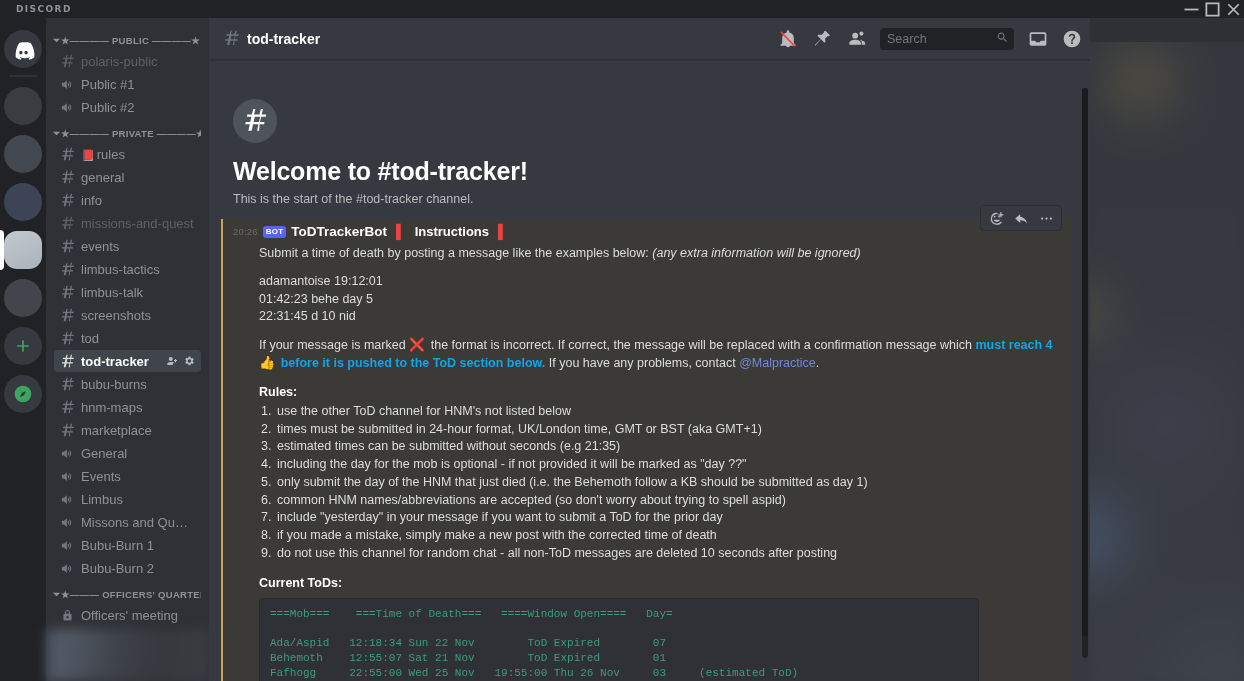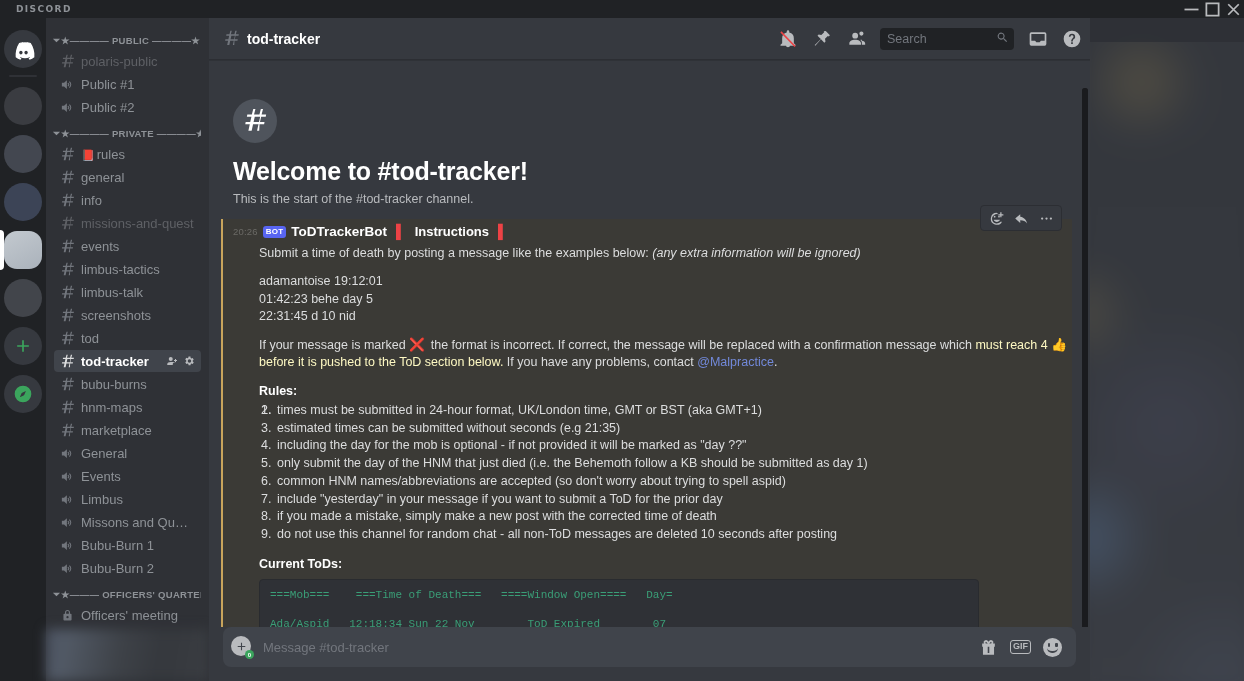--- a/index.html
+++ b/index.html
@@ -163,21 +163,21 @@
     border-radius: 3px; padding: 1px 3px; line-height: 1.25; letter-spacing: .2px;
   }
   .msg-author { color: #ffffff; font-size: 13.5px; font-weight: bold; }
   .msg-head-sep { color: #ed4245; font-weight: bold; font-size: 13.5px; margin: 0 4px; }
   .msg-head-label { color: #ffffff; font-size: 13px; font-weight: bold; }
 
   .msg-body { padding: 6px 0 0 36px; color: #dcddde; font-size: 12.5px; line-height: 1.38; }
   .msg-body p { margin-bottom: 11px; }
   .msg-body .tight { margin-bottom: 0; }
   .msg-body em { font-style: italic; }
-  .msg-body b { font-weight: normal; color: #fef9c3; }
+  .msg-body b { font-weight: bold; color: #0ea5e9; }
   .mention { color: #7289da; }
   .underlined { font-weight: bold; color: #ffffff; }
   .rules-list { list-style: none; margin: 2px 0 12px 0; }
   .rules-list li { padding-left: 18px; position: relative; line-height: 1.42; }
   .rules-list li .num { position: absolute; left: 2px; }
 
   .codeblock {
     background: #2f3136; border: 1px solid #292b2f; border-radius: 4px;
     margin: 6px 0 4px 0; padding: 8px 10px 10px 10px; width: 720px;
     font-family: "Liberation Mono", "DejaVu Sans Mono", monospace;
@@ -656,21 +656,21 @@
               <span>the format is incorrect. If correct, the message will be replaced with a confirmation message which</span>
               <b>must reach 4</b>
               <span class="emoji-inline" style="font-size:13px">👍</span>
               <b>before it is pushed to the ToD section below.</b>
               <span>If you have any problems, contact</span>
               <span class="mention">@Malpractice</span><span>.</span>
             </p>
 
             <div class="underlined">Rules:</div>
             <ol class="rules-list" id="rules-list">
-                <li><span class="num">1.</span></li>
+                <li><span class="num">1.</span><span>use the other ToD channel for HNM's not listed below</span></li>
                 <li><span class="num">2.</span><span>times must be submitted in 24-hour format, UK/London time, GMT or BST (aka GMT+1)</span></li>
                 <li><span class="num">3.</span><span>estimated times can be submitted without seconds (e.g 21:35)</span></li>
                 <li><span class="num">4.</span><span>including the day for the mob is optional - if not provided it will be marked as "day ??"</span></li>
                 <li><span class="num">5.</span><span>only submit the day of the HNM that just died (i.e. the Behemoth follow a KB should be submitted as day 1)</span></li>
                 <li><span class="num">6.</span><span>common HNM names/abbreviations are accepted (so don't worry about trying to spell aspid)</span></li>
                 <li><span class="num">7.</span><span>include "yesterday" in your message if you want to submit a ToD for the prior day</span></li>
                 <li><span class="num">8.</span><span>if you made a mistake, simply make a new post with the corrected time of death</span></li>
                 <li><span class="num">9.</span><span>do not use this channel for random chat - all non-ToD messages are deleted 10 seconds after posting</span></li>
               </ol>
 
@@ -685,44 +685,20 @@
 Simurgh     13:05:00 Wed 25 Nov   10:05:00 Thu 26 Nov     --     (estimated ToD)</div>
           </div>
 
         </div>
       </div>
       <div class="scrollbar">
         <div class="thumb"></div>
       </div>
     </div>
 
-    <div class="composer-wrap">
-      <div class="composer">
-        <div class="plus">
-          <div class="circ">
-            <svg viewBox="0 0 24 24">
-                <path d="M13 5h-2v6H5v2h6v6h2v-6h6v-2h-6z"></path>
-              </svg>
-          </div>
-          <div class="dot">0</div>
-        </div>
-        <span class="ph">Message #tod-tracker</span>
-        <div class="composer-actions">
-          <span>
-            <svg viewBox="0 0 24 24">
-                <path d="M20 7h-2.2a3 3 0 0 0-4.8-3.5L12 4.6l-1-1.1A3 3 0 0 0 6.2 7H4v4h1v10h14V11h1V7zm-7 12h-2v-8h2v8zm-1.8-12H9a1 1 0 1 1 1-1l1.2 1zm3.8 0h-2.2L14 6a1 1 0 1 1 1 1z"></path>
-              </svg>
-          </span>
-          <span class="gif-badge">GIF</span>
-          <span class="emoji-face">
-            <span class="emoji-mouth"></span>
-          </span>
-        </div>
-      </div>
-    </div>
   </div>
 
   <div class="members">
     <div class="members-blur"></div>
     <div class="members-topline"></div>
   </div>
 
 </div>
 
 </body></html>

